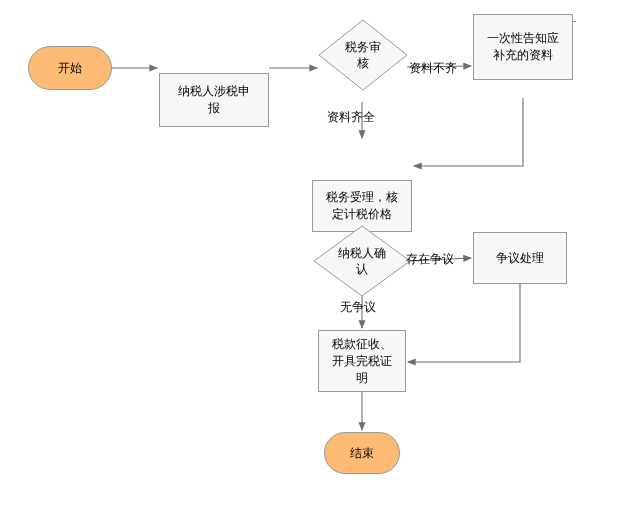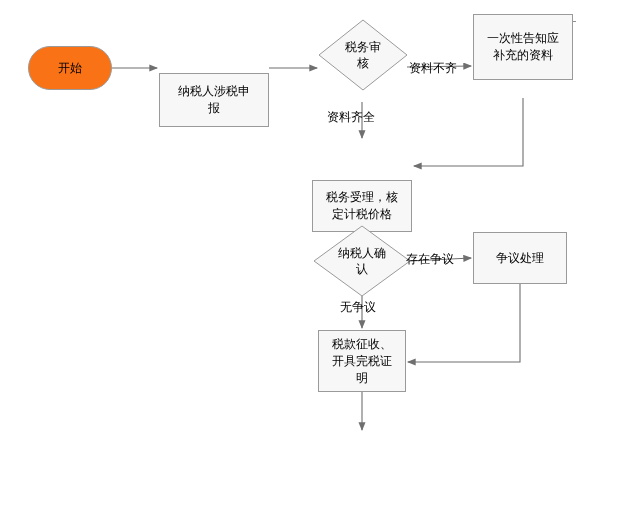--- a/index.html
+++ b/index.html
@@ -25,21 +25,21 @@
     justify-content: center;
     text-align: center;
     font-size: 12px;
     line-height: 17px;
     color: #000000;
     background: #f7f7f7;
     border: 1px solid #9a9a9a;
   }
   .node.terminator {
     border-radius: 22px;
-    background: #f97316;
+    background: #fdba74;
   }
   .node.process {
     background: #f7f7f7;
   }
   .node-label {
     display: block;
     padding: 0 6px;
     white-space: pre-line;
   }
   .decision {
@@ -161,19 +161,22 @@
   <div class="node process" style="left:473px; top:232px; width:94px; height:52px;">
     <span class="node-label">争议处理</span>
   </div>
 
   <div class="node process" style="left:318px; top:330px; width:88px; height:62px;">
     <span class="node-label">税款征收、
 开具完税证
 明</span>
   </div>
 
+  <div class="node terminator" style="left:324px; top:432px; width:76px; height:42px;">
+    <span class="node-label">结束</span>
+  </div>
 
   <div class="edge-label" style="left:409px; top:61px;">资料不齐</div>
   <div class="edge-label" style="left:327px; top:110px;">资料齐全</div>
   <div class="edge-label" style="left:406px; top:252px;">存在争议</div>
   <div class="edge-label" style="left:340px; top:300px;">无争议</div>
 
 </div>
 
 </body></html>

